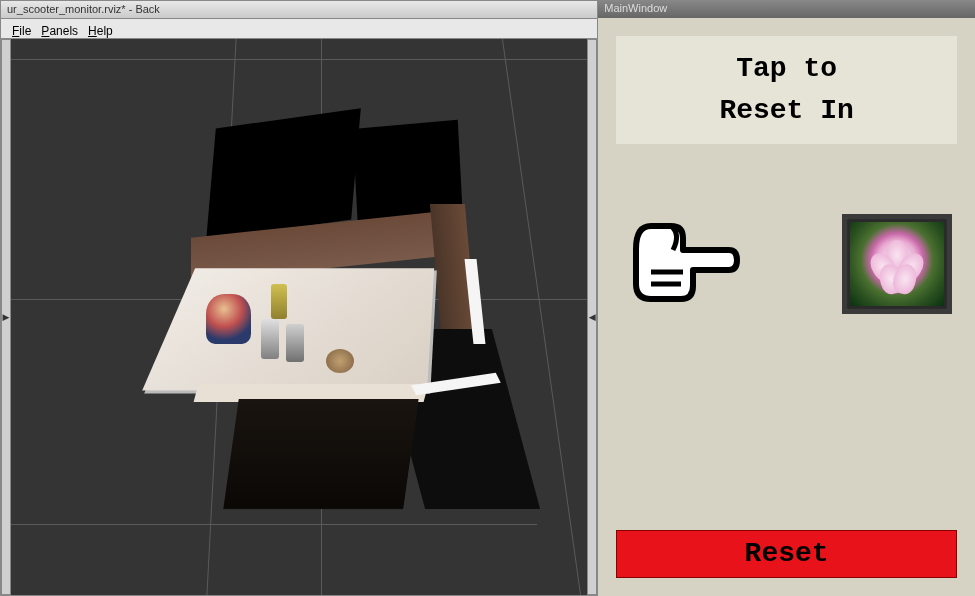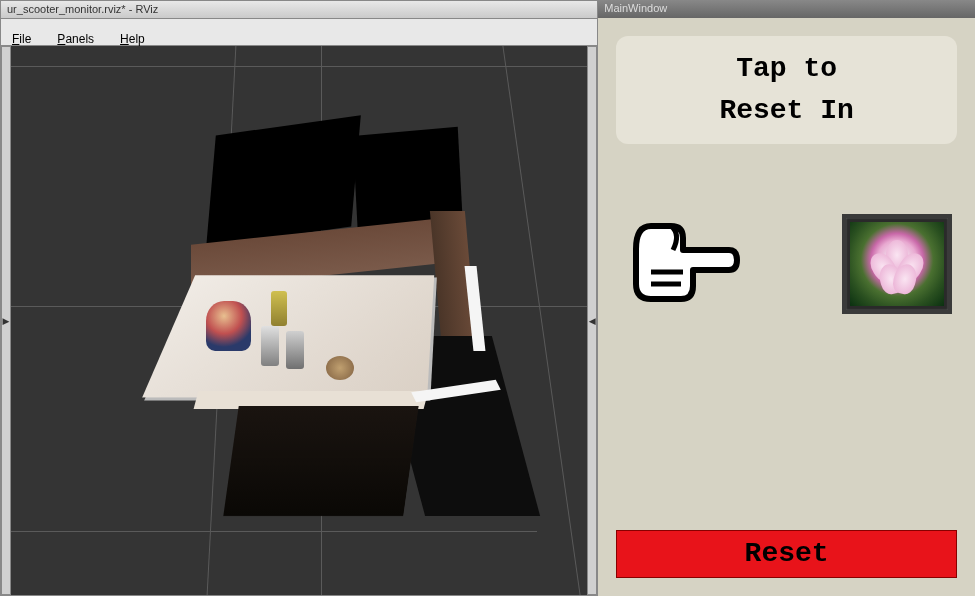--- a/index.html
+++ b/index.html
@@ -30,22 +30,22 @@
       background: linear-gradient(to bottom, #e8e8e8, #cacaca);
       font-size: 11px;
       padding: 2px 6px;
       color: #333;
       border-bottom: 1px solid #888;
     }
     .rviz-menubar {
       height: 20px;
       background: #e8e8e8;
       display: flex;
-      gap: 20px;
-      padding: 13px 8px;
+      gap: 4px;
+      padding: 5px 8px;
       font-size: 12px;
       border-bottom: 1px solid #888;
     }
     .menu-item {
       cursor: pointer;
       padding: 0 3px;
     }
     .menu-item .underline {
       text-decoration: underline;
     }
@@ -264,21 +264,20 @@
     .tap-label {
       background: #e6e3d7;
       padding: 12px 10px;
       text-align: center;
       font-family: 'Courier New', monospace;
       font-weight: bold;
       font-size: 28px;
       line-height: 1.5;
       color: #000;
       margin-bottom: 70px;
-      border-radius: 12px;
     }
     .middle-row {
       display: flex;
       align-items: center;
       justify-content: space-between;
       padding: 0 5px;
     }
     .hand-icon {
       width: 120px;
       height: 100px;
@@ -331,21 +330,21 @@
       text-align: center;
       line-height: 46px;
       cursor: pointer;
     }
   </style>
 </head>
 <body>
 
 <div class="rviz-panel">
   <div class="rviz-titlebar">
-    <span>ur_scooter_monitor.rviz* - RViz</span>
+    <span>ur_scooter_monitor.rviz* - Back</span>
   </div>
   <div class="rviz-menubar">
     <span class="menu-item"><span class="underline">F</span><span>ile</span></span>
     <span class="menu-item"><span class="underline">P</span><span>anels</span></span>
     <span class="menu-item"><span class="underline">H</span><span>elp</span></span>
   </div>
   <div class="rviz-viewport-container">
     <div class="side-handle">▶</div>
     <div class="rviz-viewport">
       <div class="grid-line grid-h1"></div>

